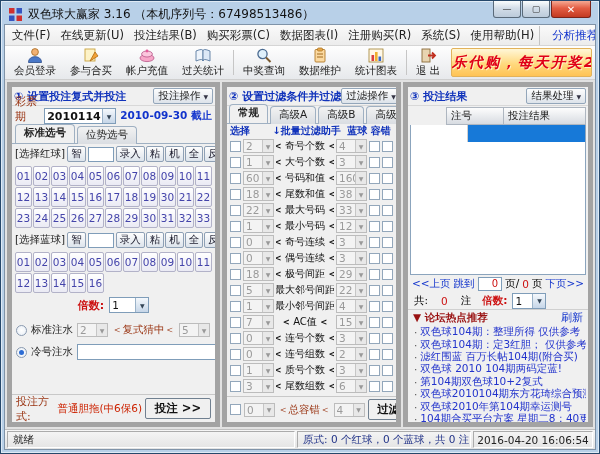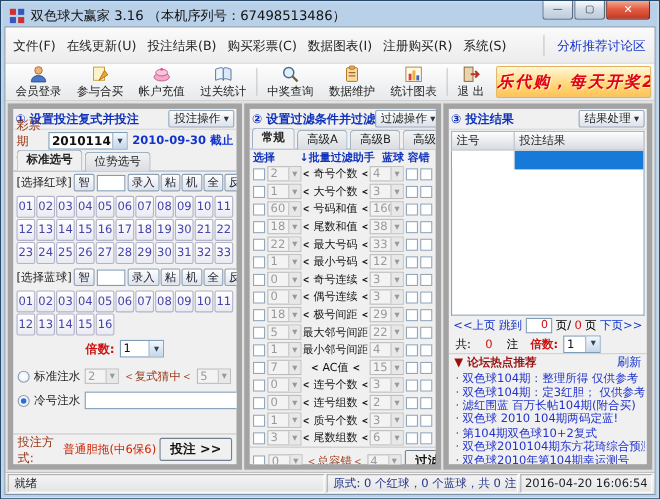--- a/index.html
+++ b/index.html
@@ -12,21 +12,21 @@
   .app-icon{width:15px;height:15px;margin-right:5px;flex:0 0 auto;}
   .title-text{white-space:nowrap;overflow:hidden;}
   .winbtns{position:absolute;top:0;right:8px;display:flex;}
   .winbtn{width:28px;height:17px;border:1px solid #5a6a7a;border-top:none;border-radius:0 0 3px 3px;
     background:linear-gradient(#fbfdfe,#d3dde8 45%,#bccbdb);display:flex;align-items:center;justify-content:center;
     font-size:9px;color:#333;margin-left:1px;}
   .winbtn.close{width:40px;background:linear-gradient(#f5a993,#e35d43 45%,#c33a22);color:#fff;font-weight:bold;font-size:10px;border-color:#7a241a;}
   
   .client{flex:1;margin:0 3px 3px;background:#f0f0f0;border:1px solid #7f93a8;display:flex;flex-direction:column;overflow:hidden;}
   
-  .menubar{height:21px;background:linear-gradient(#fafafa,#ececec);border-bottom:1px solid #d5d5d5;display:flex;align-items:center;font-size:11.5px;padding:16px 2px;}
+  .menubar{height:21px;background:linear-gradient(#fafafa,#ececec);border-bottom:1px solid #d5d5d5;display:flex;align-items:center;font-size:11.5px;padding:4px 2px;}
   .menu-item{padding:2px 5px;white-space:nowrap;color:#222;}
   .menu-right{margin-left:auto;display:flex;align-items:center;border-left:1px solid #c3c3c3;padding-left:6px;}
   .menu-link-blue{color:#1133cc;padding:2px 6px;white-space:nowrap;}
   
   .toolbar{height:34px;background:linear-gradient(#fefefe,#e7e9ec);border-bottom:1px solid #cfcfcf;display:flex;align-items:stretch;padding:1px 2px;}
   .toolbar-buttons{display:flex;align-items:stretch;}
   .tool-btn{display:flex;flex-direction:column;align-items:center;justify-content:center;padding:1px 7px;white-space:nowrap;}
   .tool-btn svg{display:block;}
   .tool-label{font-size:10.5px;color:#222;margin-top:0px;}
   .tool-sep{width:1px;background:#c6c6c6;margin:3px 2px;}
@@ -94,21 +94,21 @@
   .frow{display:flex;align-items:center;height:16px;padding:0 3px;gap:2px;}
   .cb{width:11px;height:11px;border:1px solid #93a7bb;background:#fff;flex:0 0 auto;}
   .fselect.small{width:31px;height:14px;}
   .fselect.small .arrow{width:11px;}
   .fmid{flex:1;display:flex;align-items:center;justify-content:center;gap:2px;white-space:nowrap;overflow:hidden;font-size:10px;color:#111;}
   .lt{color:#111;font-weight:bold;font-size:10px;}
   .total-row{margin-top:auto;border-top:1px solid #c8c8c8;display:flex;align-items:center;gap:3px;padding:3px 3px;height:26px;flex:0 0 auto;}
   
   .rtable-head{display:flex;flex:0 0 auto;padding:1px 2px 0;}
   .hcell{background:linear-gradient(#fdfdfd,#d7dbe1);border:1px solid #aeb6c0;font-size:10.5px;padding:1px 4px;color:#222;white-space:nowrap;}
-  .hcell.c1{width:58px;flex:0 0 auto;}
+  .hcell.c1{width:58px;flex:0 0 auto;margin-left:36px;}
   .hcell.c2{flex:1;border-left:none;}
   .rtable-body{margin:0 2px;border:1px solid #8ba4bd;border-top:none;background:#fff;height:150px;flex:0 0 auto;overflow:hidden;}
   .sel-row{display:flex;height:17px;}
   .sel-row .b1{width:57px;border-right:1px solid #d0d0d0;background:#fff;flex:0 0 auto;}
   .sel-row .b2{flex:1;background:#1779d8;}
   .pager{height:17px;display:flex;align-items:center;gap:3px;padding:0 4px;font-size:10.5px;flex:0 0 auto;white-space:nowrap;}
   .blue-link{color:#1133cc;white-space:nowrap;}
   .page-box{width:38px;height:14px;border:1px solid #7f9db9;background:#fff;color:#cc1111;font-size:10px;
     display:inline-flex;align-items:center;justify-content:flex-end;padding:0 3px;}
   .rednum{color:#cc1111;}
@@ -159,20 +159,21 @@
 
     <div class="menubar">
       <span class="menubar" style="border:none;background:none;height:auto;padding:0;display:flex;">
           <span class="menu-item">文件(F)</span>
           <span class="menu-item">在线更新(U)</span>
           <span class="menu-item">投注结果(B)</span>
           <span class="menu-item">购买彩票(C)</span>
           <span class="menu-item">数据图表(I)</span>
           <span class="menu-item">注册购买(R)</span>
           <span class="menu-item">系统(S)</span>
+          <span class="menu-item">使用帮助(H)</span>
         </span>
       <span class="menu-right">
         <span class="menu-link-blue">分析推荐讨论区</span>
 
       </span>
     </div>
 
     <div class="toolbar">
       <span class="toolbar-buttons">
           <span class="tool-btn">

